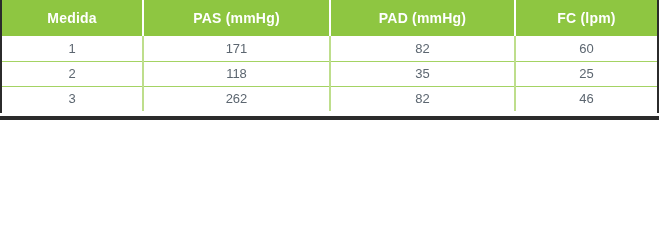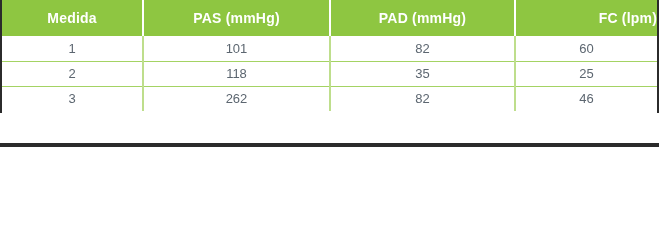--- a/index.html
+++ b/index.html
@@ -7,21 +7,21 @@
     padding: 0;
     background: #ffffff;
   }
   body {
     font-family: "Liberation Sans", sans-serif;
   }
 
   #measurement-table-wrap {
     position: relative;
     width: 659px;
-    height: 147px;
+    height: 120px;
     box-sizing: border-box;
     background: #ffffff;
     overflow: hidden;
   }
 
   table.measurement-table {
     border-collapse: collapse;
     table-layout: fixed;
     width: 655px;        
     margin: 0 0 0 2px;
@@ -47,21 +47,21 @@
     font-size: 14px;
     font-weight: bold;
     text-align: center;
     vertical-align: middle;
     padding: 0;
     border: 0;
     border-right: 2px solid #ffffff;
     letter-spacing: 0.2px;
     white-space: nowrap;
   }
-  th.header-cell:last-child { border-right: 0; text-align: right; }
+  th.header-cell:last-child { border-right: 0; }
 
   
   tbody tr.data-row { height: 25px; background: #ffffff; }
   tbody tr.data-row + tr.data-row td.data-cell {
     border-top: 1px solid #a4d363;
   }
 
   td.data-cell {
     color: #5c6670;
     font-size: 13px;
@@ -100,21 +100,21 @@
         <th class="header-cell">Medida</th>
         <th class="header-cell">PAS (mmHg)</th>
         <th class="header-cell">PAD (mmHg)</th>
         <th class="header-cell">FC (lpm)</th>
       </tr>
     </thead>
 
     <tbody>
       <tr class="data-row">
         <td class="data-cell">1</td>
-        <td class="data-cell">101</td>
+        <td class="data-cell">171</td>
         <td class="data-cell">82</td>
         <td class="data-cell">60</td>
       </tr>
       <tr class="data-row">
         <td class="data-cell">2</td>
         <td class="data-cell">118</td>
         <td class="data-cell">35</td>
         <td class="data-cell">25</td>
       </tr>
       <tr class="data-row">

